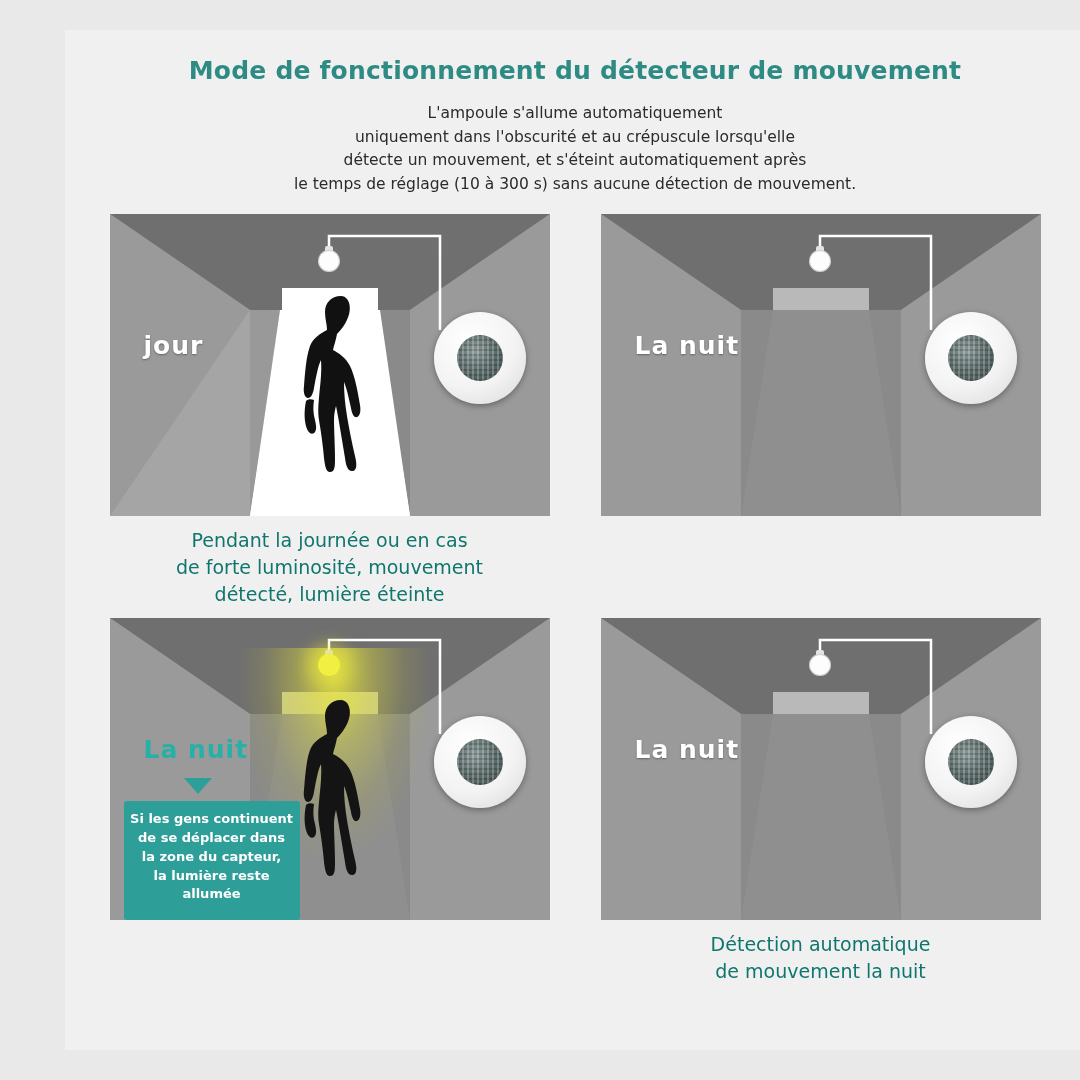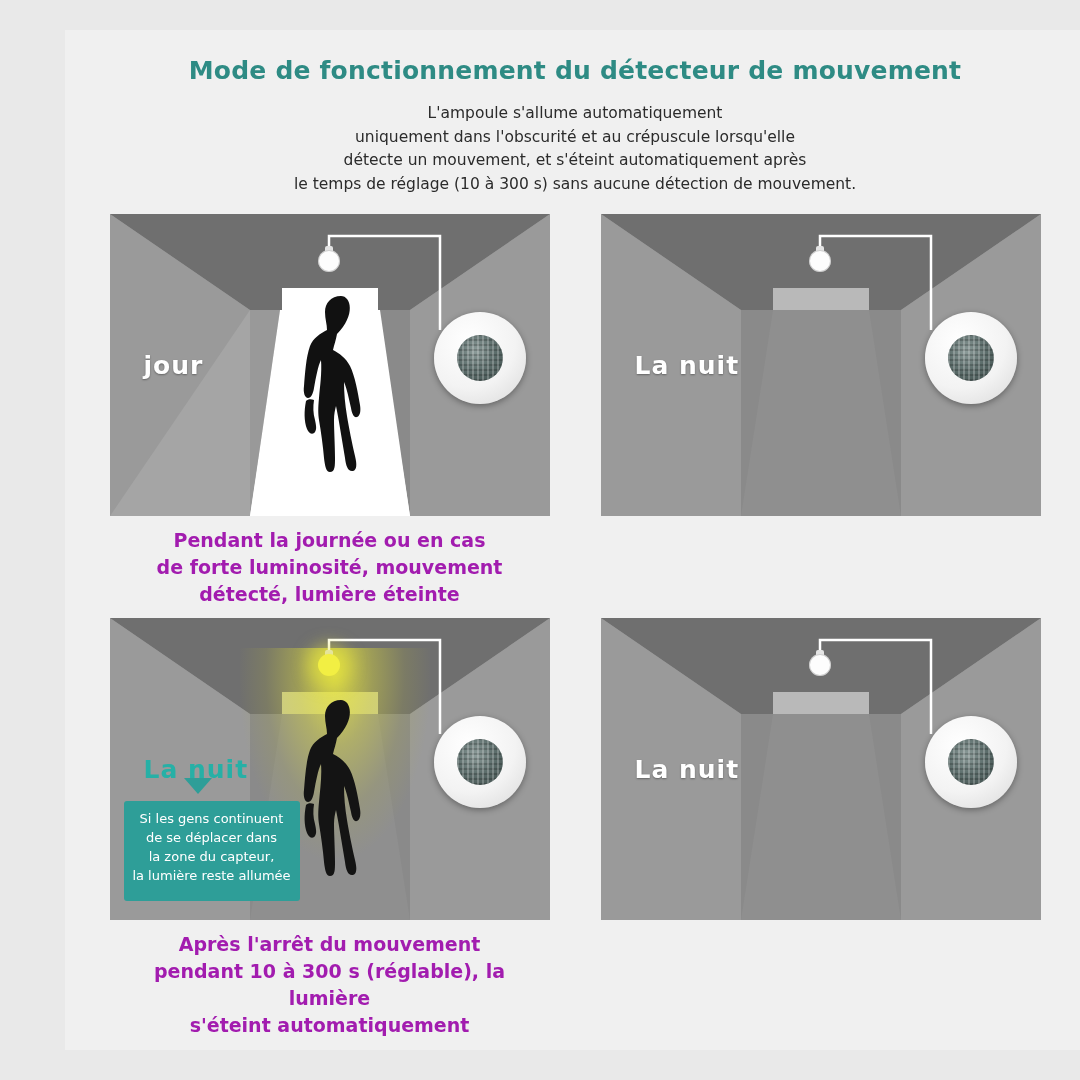--- a/index.html
+++ b/index.html
@@ -105,58 +105,58 @@
       repeating-linear-gradient(90deg, rgba(255,255,255,.22) 0 2px, rgba(0,0,0,0) 2px 5px),
       repeating-linear-gradient(0deg, rgba(0,0,0,.18) 0 2px, rgba(0,0,0,0) 2px 5px);
   }
   
   .scene-label{
     position:absolute;
     color:#ffffff;
     font-size:25px;
     font-weight:bold;
     letter-spacing:1px;
-    left:34px;top:137px;
+    left:34px;top:117px;
     text-shadow:0 1px 2px rgba(0,0,0,.35);
   }
   .scene-label.accent{color:#26b0a6;text-shadow:none;}
   
   .person{
     position:absolute;
     left:188px;bottom:8px;
     width:86px;height:215px;
   }
   
   .callout{
     position:absolute;
     left:14px;top:183px;
     width:176px;
     background:#2e9e98;
     color:#ffffff;
     font-size:13px;
-    font-weight:normal;
+    font-weight:bold;
     line-height:1.45;
     text-align:center;
     padding:9px 6px 16px;
     box-sizing:border-box;
     border-radius:3px;
   }
   .arrow-down{
     position:absolute;
     left:74px;top:160px;
     width:0;height:0;
     border-left:14px solid transparent;
     border-right:14px solid transparent;
     border-top:16px solid #2e9e98;
   }
   .caption{
     text-align:center;
-    color:#a21caf;
+    color:#0f766e;
     font-size:19px;
-    font-weight:bold;
+    font-weight:normal;
     line-height:1.42;
     margin-top:11px;
     max-width:430px;
   }
 </style>
 </head>
 <body>
 
 <div class="page">
   <div class="sheet">
@@ -270,21 +270,20 @@
           <div class="arrow-down"></div>
           <div class="callout">Si les gens continuent<br>de se déplacer dans<br>la zone du capteur,<br>la lumière reste allumée</div>
 
           <svg class="person" viewBox="0 0 86 215">
             <g fill="#141414">
               <path d="M43 3c-10 0-16 7-16 16 0 7 2 12 2 18-6 3-14 8-17 16-4 11-5 28-6 40-1 7 1 12 4 12 3 0 5-4 6-10 2-11 4-22 7-28 1 13-1 26-2 38-1 10-1 16 0 22 2 12 4 26 5 38 1 8 2 14 6 14 5 0 5-6 5-14 0-13-1-28-1-38 0-6 1-10 2-14 1 5 2 10 3 16 2 12 4 24 6 36 1 8 3 14 8 13 4-1 4-7 2-15-3-13-6-28-8-40-2-12-3-23-3-34 3 7 5 17 7 26 1 6 3 10 6 9 3-1 4-6 3-12-2-12-5-29-10-39-4-8-11-13-17-16 1-5 3-10 4-16C58 22 53 3 43 3z"></path>
               <path d="M8 108c-2 10-2 20 1 28 2 5 6 6 8 3 2-3 1-7 0-12-2-7-2-13-1-20-3-1-6-1-8 1z"></path>
             </g>
           </svg>
         </div>
-        <div class="caption">Après l'arrêt du mouvement<br>pendant 10 à 300 s (réglable), la lumière<br>s'éteint automatiquement</div>
       </div>
 
       <div class="cell">
         <div class="scene">
           <svg class="poly" viewBox="0 0 440 302" preserveAspectRatio="none">
             <rect x="0" y="0" width="440" height="302" fill="#8a8a8a"></rect>
             <polygon points="0,0 440,0 300,96 140,96" fill="#6f6f6f"></polygon>
             <polygon points="0,0 140,96 140,302 0,302" fill="#9a9a9a"></polygon>
             <polygon points="440,0 440,302 300,302 300,96" fill="#9a9a9a"></polygon>
             <rect x="172" y="74" width="96" height="24" fill="#b9b9b9"></rect>
@@ -300,17 +299,18 @@
             <div class="cap"></div>
             <div class="glass"></div>
           </div>
 
           <div class="sensor">
             <div class="dome"></div>
           </div>
 
           <div class="scene-label">La nuit</div>
         </div>
+        <div class="caption">Détection automatique<br>de mouvement la nuit</div>
       </div>
 
     </div>
   </div>
 </div>
 
 </body></html>

